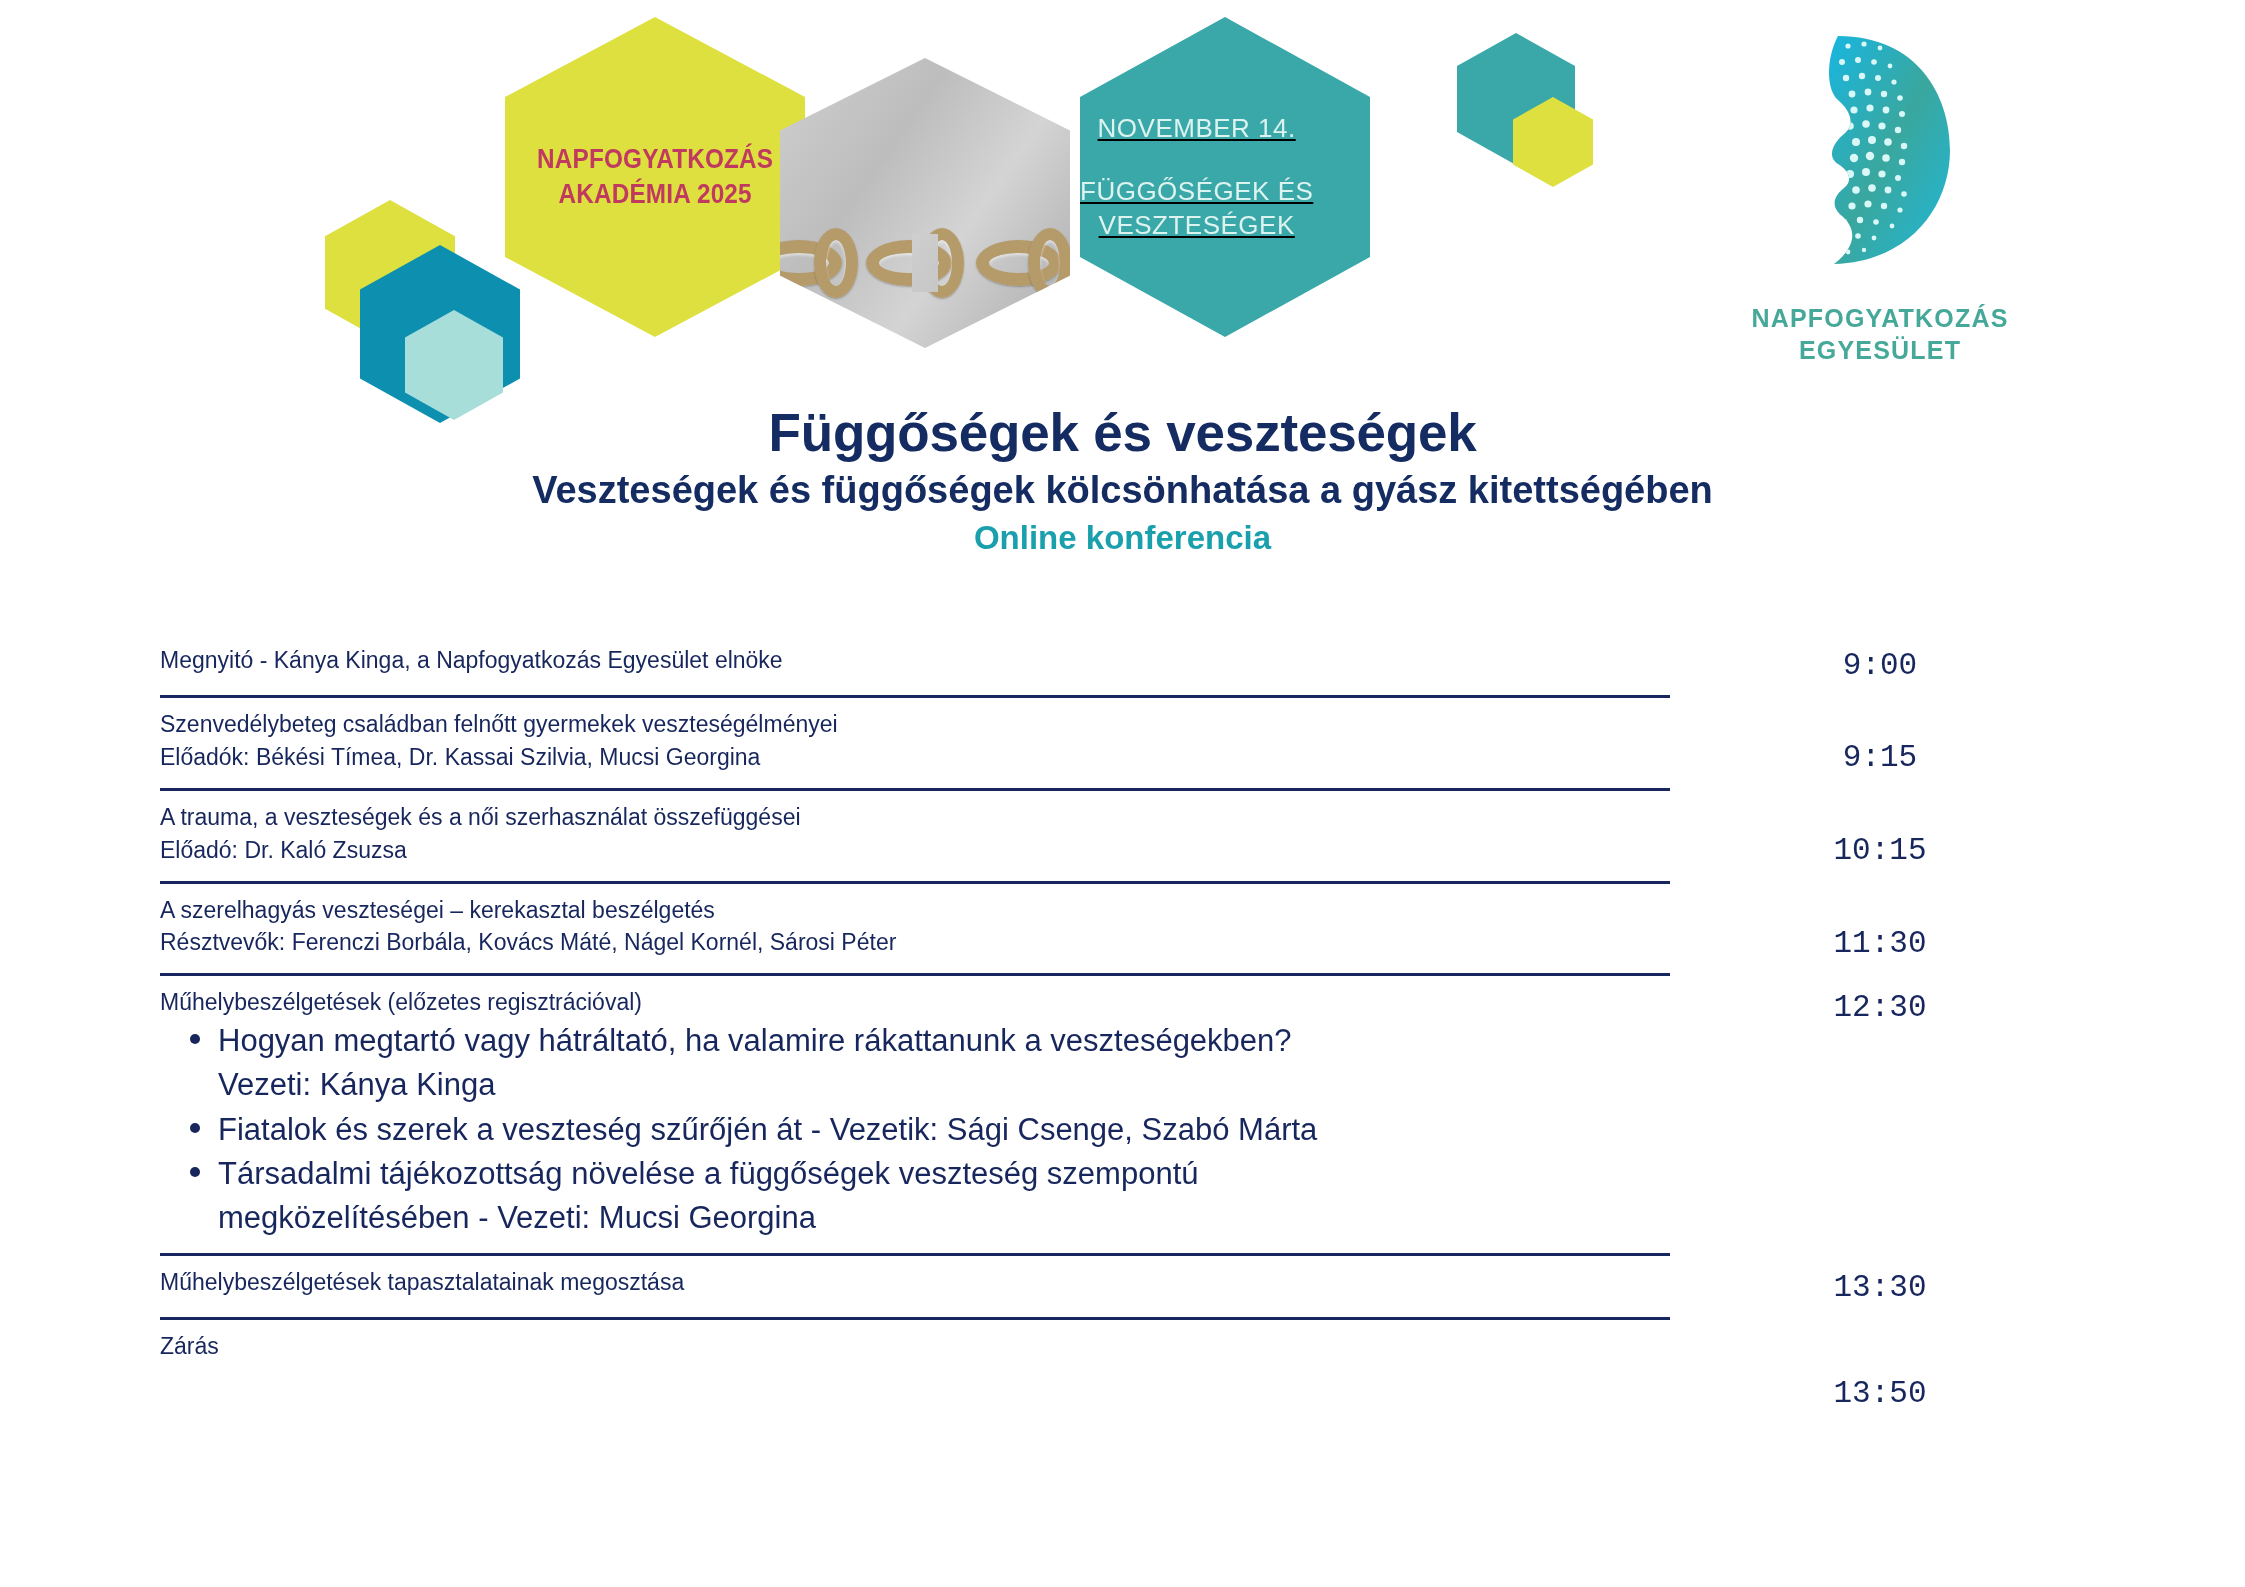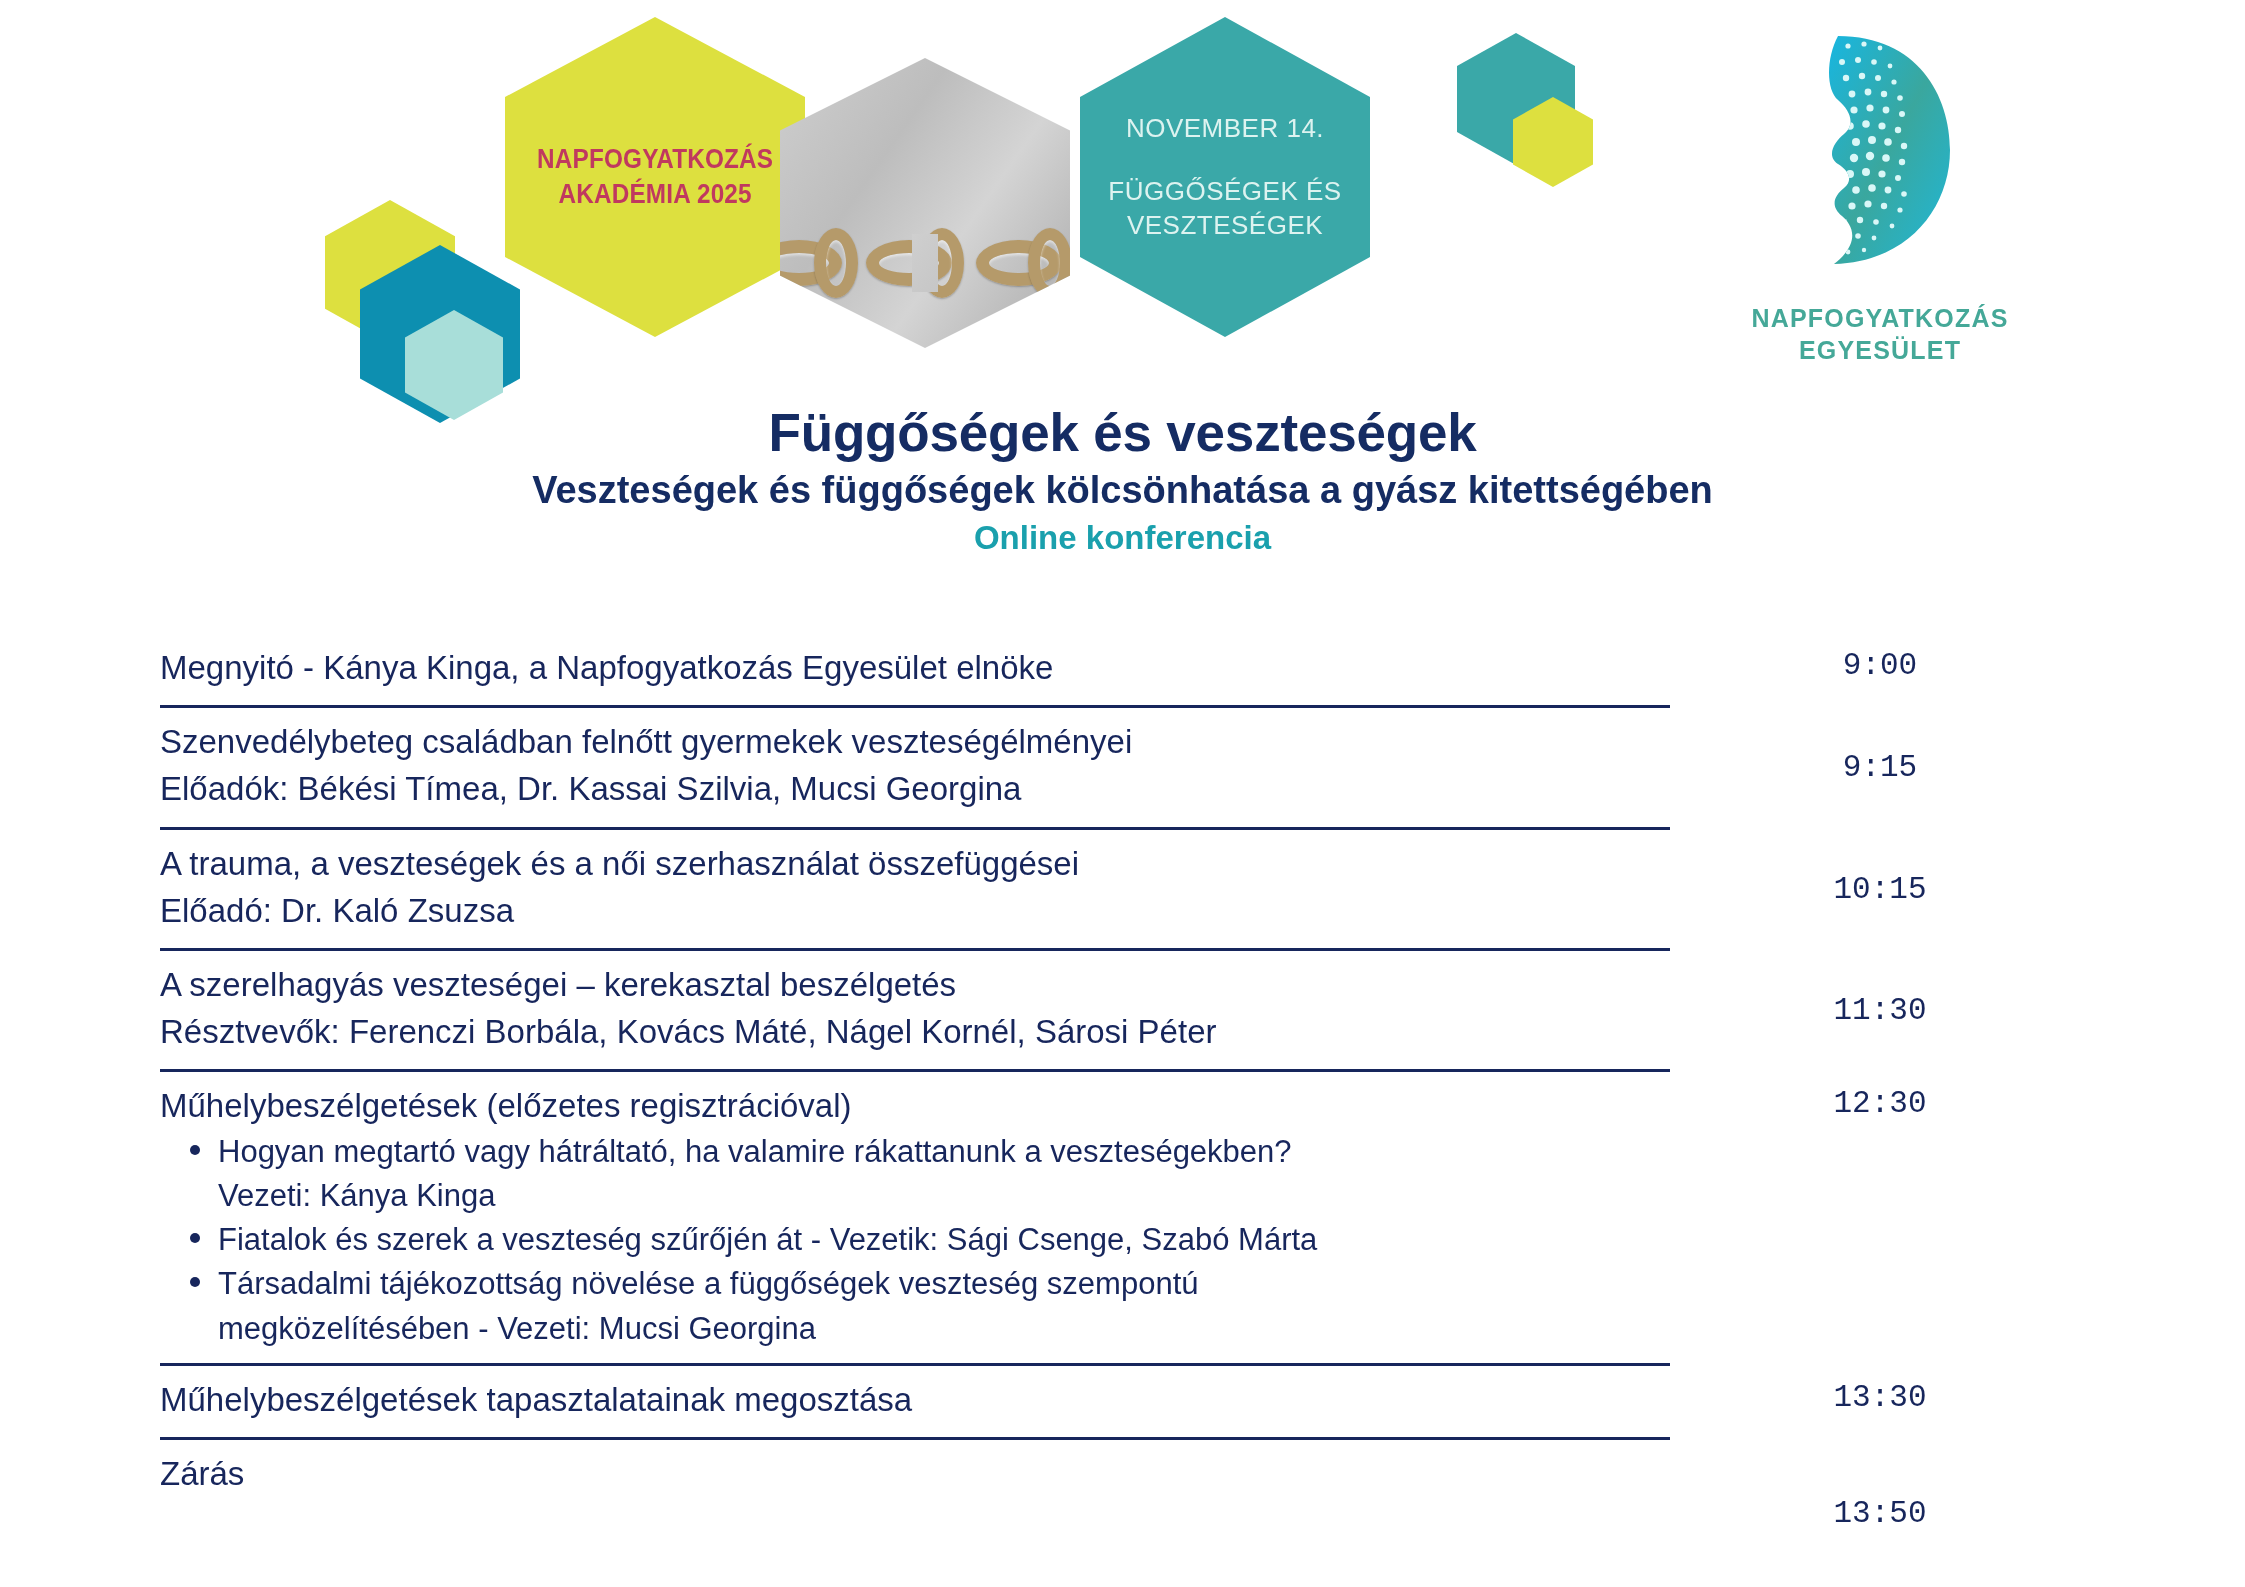--- a/index.html
+++ b/index.html
@@ -86,21 +86,21 @@
     width:26px;height:58px;
     transform:translateY(-50%);
     background:linear-gradient(125deg,#cfcfcf 0%,#c6c6c6 100%);
   }
 
   
   .hexTeal{
     left:1080px;top:17px;width:290px;height:320px;
     background:#3aa8a8;
     clip-path:polygon(50% 0%,100% 25%,100% 75%,50% 100%,0% 75%,0% 25%);
-    display:flex;align-items:center;justify-content:center;
+    display:flex;align-items:center;justify-content:flex-start;text-decoration:underline;
   }
   .hexTeal .ttxt{
     text-align:center;color:#ddf3f0;
     font-size:26px;line-height:1.28;letter-spacing:.5px;
     text-transform:uppercase;font-weight:400;
   }
   .hexTeal .ttxt .d2{margin-top:30px;display:block;}
 
   
   .hexD{
@@ -148,21 +148,21 @@
   .rowtime{
     width:420px;text-align:center;
     font-size:31px;line-height:1.0;color:#17265c;
     white-space:nowrap;
     font-family:Liberation Mono, monospace;
   }
   .sep{
     height:0;border-top:3px solid #17265c;
     width:1510px;margin:0;
   }
-  .line{font-size:33px;line-height:1.43;white-space:nowrap;}
+  .line{font-size:23px;line-height:1.43;white-space:nowrap;}
   ul.bullets{margin:0;padding:0 0 0 58px;list-style:none;}
   ul.bullets li{
     font-size:31px;line-height:1.43;position:relative;
   }
   ul.bullets li .dot{
     position:absolute;left:-28px;top:15px;
     width:10px;height:10px;border-radius:50%;
     background:#17265c;
   }
   ul.bullets li .l2nd{display:block;}

